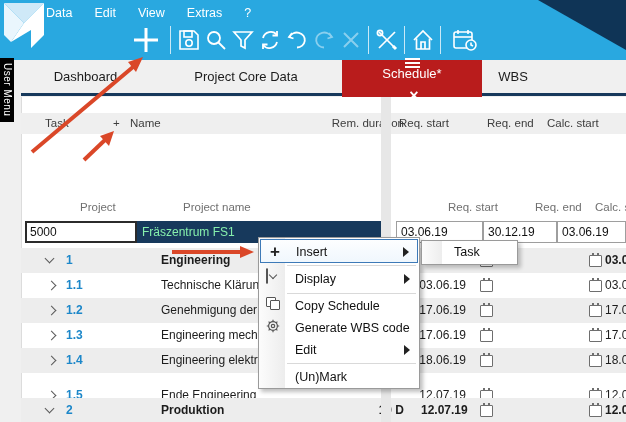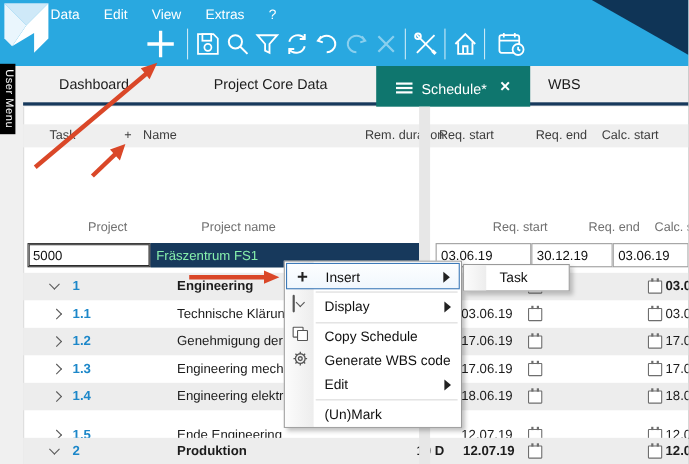--- a/index.html
+++ b/index.html
@@ -22,21 +22,21 @@
 
   
   .usermenu { position:absolute; left:0; top:58px; width:14px; height:64px; background:#000;
               color:#fff; font-size:10px; letter-spacing:.5px;
               writing-mode:vertical-rl; text-align:center; line-height:14px; }
 
   
   .tabbar { position:absolute; left:21px; top:60px; width:605px; height:33px; display:flex; }
   .tab { height:33px; display:flex; align-items:center; justify-content:center; gap:8px;
          font-size:13px; color:#1b1b1b; }
-  .tab.active { background:#0f766e; color:#fff; height:40px; }
+  .tab.active { background:#b91c1c; color:#fff; height:40px;flex-direction:column; }
   .tabline { position:absolute; left:21px; top:93px; width:605px; height:3px; background:#17395c; }
   .hamb { width:15px; height:11px; display:inline-block; position:relative; }
   .hamb i { position:absolute; left:0; width:15px; height:2px; background:#fff; }
   .hamb i:nth-child(1){top:0}.hamb i:nth-child(2){top:4px}.hamb i:nth-child(3){top:8px}
   .tab-close { font-size:16px; font-weight:bold; color:#fff; line-height:14px; margin-left:4px; }
 
   
   .pane { position:absolute; left:21px; top:97px; width:605px; height:325px; background:#fff;
           border-left:1px solid #dcdcdc; }
   .splitter { position:absolute; left:381px; top:97px; width:10px; height:325px; background:#e7e7e7; z-index:3; }

